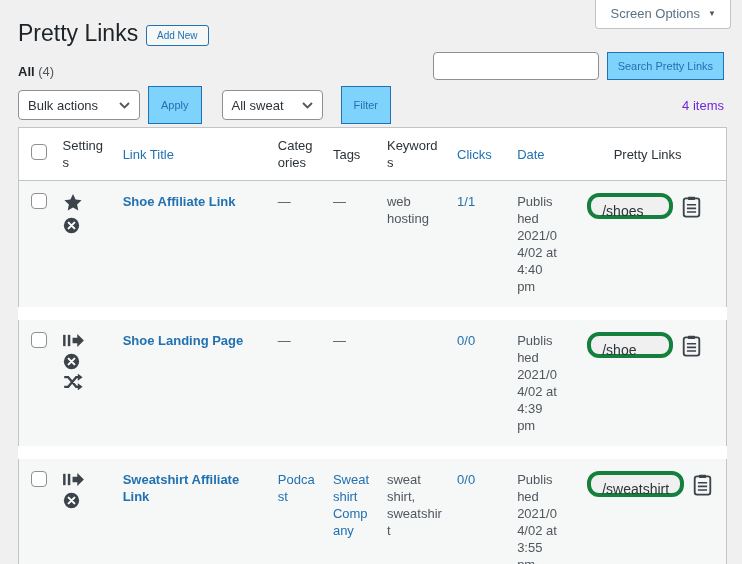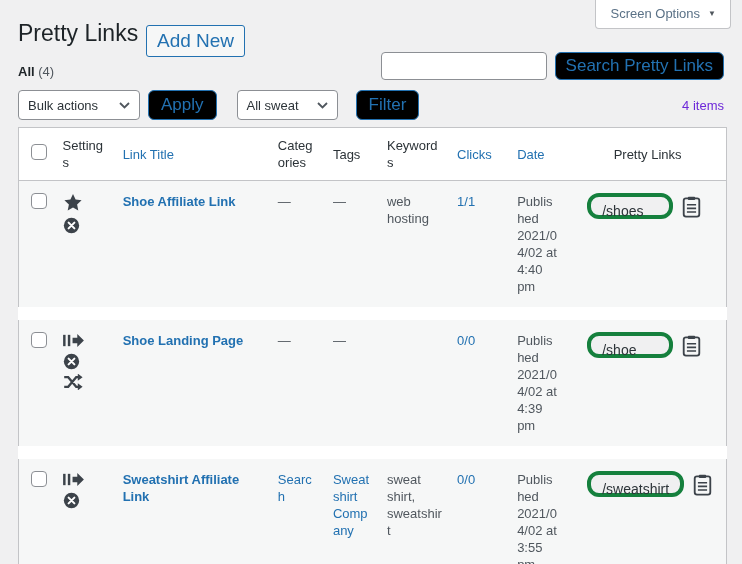--- a/index.html
+++ b/index.html
@@ -19,51 +19,51 @@
     border-radius: 0 0 4px 4px; padding: 6px 14px 7px;
     color: #5a7186; cursor: pointer; display: flex; align-items: center; gap: 8px;
   }
   .screen-options .arrow { font-size: 8px; color: #50575e; }
 
   
   .page-title { position: absolute; left: 18px; top: 19px; font-size: 23px; font-weight: 400; color: #1d2327; line-height: 1.3; }
   .add-new-btn {
     position: absolute; left: 146px; top: 25px;
     background: #f6f7f7; border: 1px solid #2271b1; border-radius: 3px;
-    color: #2271b1; font-size: 19px; padding: 4px 10px; cursor: pointer;
+    color: #2271b1; font-size: 10px; padding: 4px 10px; cursor: pointer;
     font-family: "Liberation Sans", sans-serif;
   }
 
   
   .views { position: absolute; left: 18px; top: 64px; }
   .views .all { color: #1d2327; font-weight: 700; text-decoration: none; }
   .views .count { color: #50575e; font-weight: 400; }
 
   
   .search-box { position: absolute; top: 52px; right: 18px; display: flex; align-items: center; gap: 8px; }
   .search-input {
     width: 166px; height: 28px; border: 1px solid #8c8f94; border-radius: 4px;
     background: #fff; padding: 0 8px; font-family: "Liberation Sans", sans-serif; font-size: 13px;
   }
   .btn-secondary {
-    height: 28px; background: #000000; border: 1px solid #2271b1; border-radius: 6px;
-    color: #2271b1; font-size: 17px; padding: 0 10px; cursor: pointer;
+    height: 28px; background: #7dd3fc; border: 1px solid #2271b1; border-radius: 0;
+    color: #2271b1; font-size: 11px; padding: 0 10px; cursor: pointer;
     font-family: "Liberation Sans", sans-serif;
   }
 
   
   .tablenav { position: absolute; top: 90px; left: 18px; right: 15px; display: flex; align-items: center; height: 30px; }
   .fake-select {
     height: 30px; background: #fff; border: 1px solid #8c8f94; border-radius: 4px;
     color: #2c3338; display: flex; align-items: center; justify-content: space-between;
     padding: 0 9px 0 9px; cursor: pointer; font-size: 13px;
   }
   .sel-bulk { width: 122px; }
   .sel-dates { width: 101px; margin-left: 20px; }
-  .tn-btn { height: 30px; margin-left: 8px; padding: 0 12px; }
+  .tn-btn { height: 38px; margin-left: 8px; padding: 0 12px; }
   .tn-btn.filter { margin-left: 18px; }
   .items-count { margin-left: auto; padding-right: 3px; color: #6d28d9; }
 
   
   .table-wrap { position: absolute; top: 127px; left: 18px; width: 709px; }
   table.pl-table {
     width: 709px; border-collapse: collapse; table-layout: fixed;
     background: #fff; border: 1px solid #c3c4c7;
   }
   .pl-table th {
@@ -266,21 +266,21 @@
               </span>
               <span class="icn">
                 <svg width="17" height="17" viewBox="0 0 20 20">
                     <circle cx="10" cy="10" r="9" fill="#3c434a"></circle>
                     <path d="M6.6 6.6l6.8 6.8M13.4 6.6l-6.8 6.8" stroke="#fff" stroke-width="2.4" stroke-linecap="round"></path>
                   </svg>
               </span>
             </div>
           </td>
           <td><a class="row-title">Sweatshirt Affiliate Link</a></td>
-          <td><a class="cell-link">Search</a></td>
+          <td><a class="cell-link">Podcast</a></td>
           <td><a class="cell-link">Sweatshirt Company</a></td>
           <td><span>sweat shirt, sweatshirt</span></td>
           <td><a class="cell-link">0/0</a></td>
           <td class="col-date"><span>Published 2021/04/02 at 3:55 pm</span></td>
           <td class="col-pretty">
             <div class="pretty-cell">
               <span class="pretty-slug">/sweatshirt</span>
               <button class="copy-btn">
                 <span>
                   <svg width="19" height="22" viewBox="0 0 20 24">

